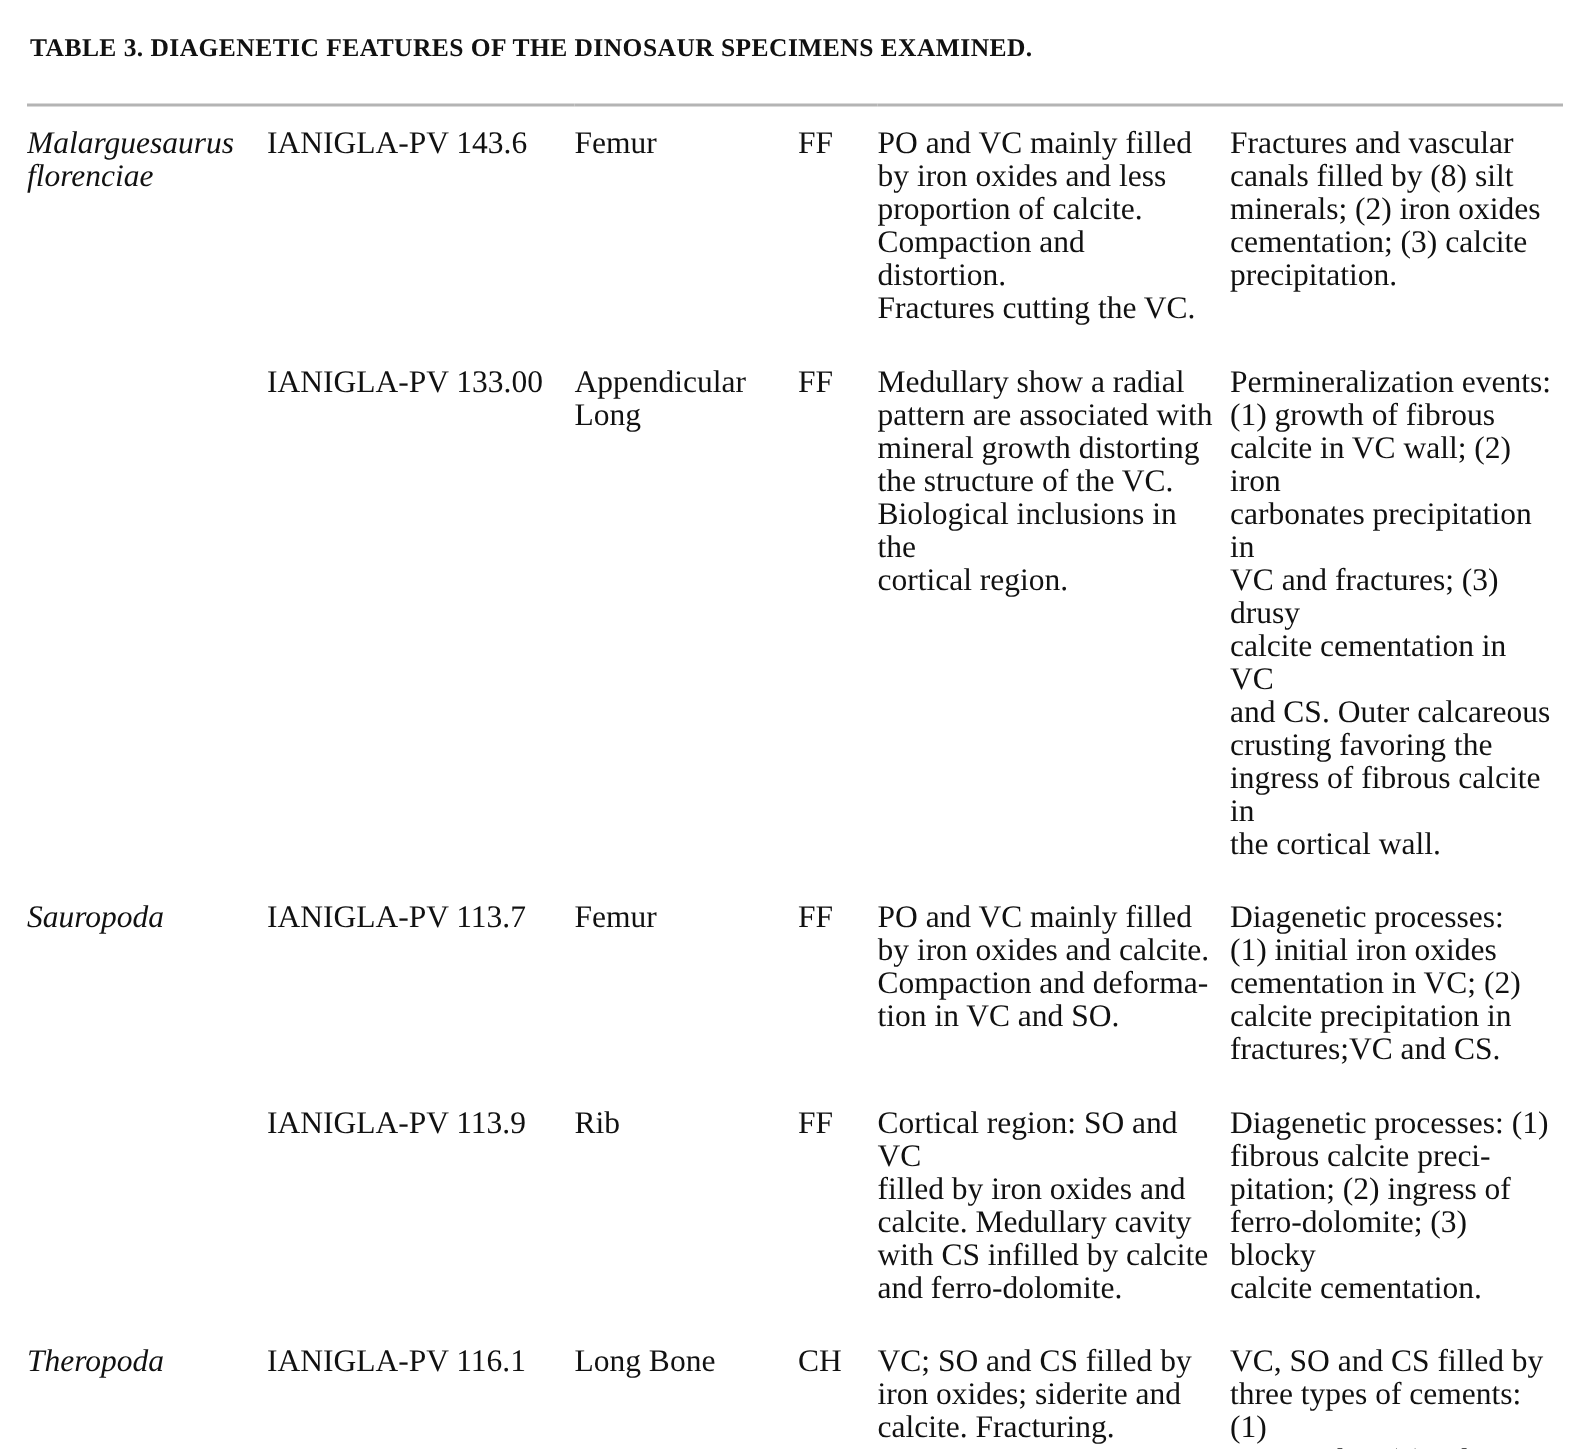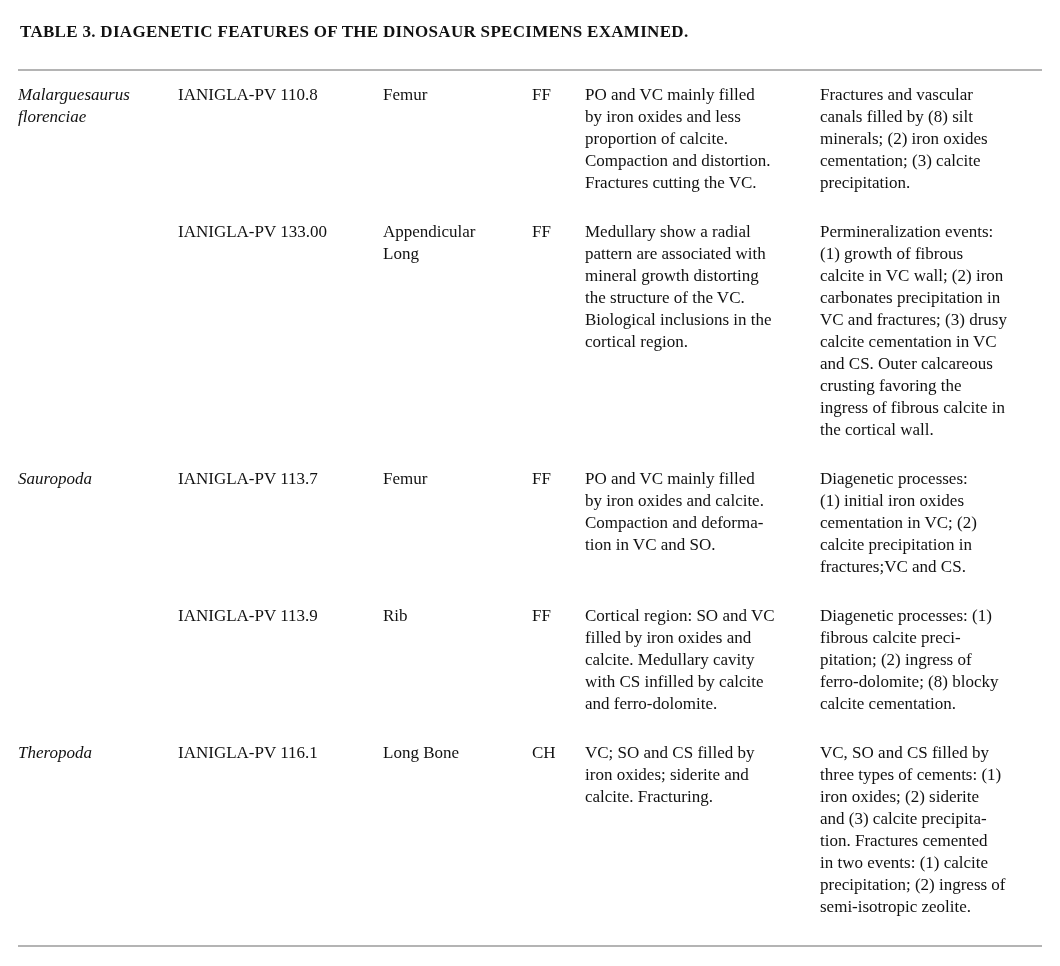--- a/index.html
+++ b/index.html
@@ -31,21 +31,21 @@
   table.datatable {
     border-collapse: collapse;
     table-layout: fixed;
     width: 1024px;
     margin: 27px 0 0 18px;
     border-top: 2px solid #b4b4b4;
     border-bottom: 2px solid #b4b4b4;
   }
   table.datatable td {
     vertical-align: top;
-    font-size: 17px;
+    font-size: 21px;
     line-height: 22px;
     white-space: pre-line;
     padding: 0 6px 27px 0;
     overflow: hidden;
   }
   table.datatable tr:first-child td {
     padding-top: 13px;
   }
   td.taxon {
     font-style: italic;
@@ -65,21 +65,21 @@
       <col style="width:205px">
       <col style="width:149px">
       <col style="width:53px">
       <col style="width:235px">
       <col style="width:222px">
     </colgroup>
     <tbody>
       <tr>
         <td class="taxon">Malarguesaurus
 florenciae</td>
-        <td>IANIGLA-PV 110.8</td>
+        <td>IANIGLA-PV 143.6</td>
         <td>Femur</td>
         <td>FF</td>
         <td>PO and VC mainly filled
 by iron oxides and less
 proportion of calcite.
 Compaction and distortion.
 Fractures cutting the VC.</td>
         <td>Fractures and vascular
 canals filled by (8) silt
 minerals; (2) iron oxides
@@ -130,21 +130,21 @@
         <td>Rib</td>
         <td>FF</td>
         <td>Cortical region: SO and VC
 filled by iron oxides and
 calcite. Medullary cavity
 with CS infilled by calcite
 and ferro-dolomite.</td>
         <td>Diagenetic processes: (1)
 fibrous calcite preci-
 pitation; (2) ingress of
-ferro-dolomite; (8) blocky
+ferro-dolomite; (3) blocky
 calcite cementation.</td>
       </tr>
       <tr>
         <td class="taxon">Theropoda</td>
         <td>IANIGLA-PV 116.1</td>
         <td>Long Bone</td>
         <td>CH</td>
         <td>VC; SO and CS filled by
 iron oxides; siderite and
 calcite. Fracturing.</td>

